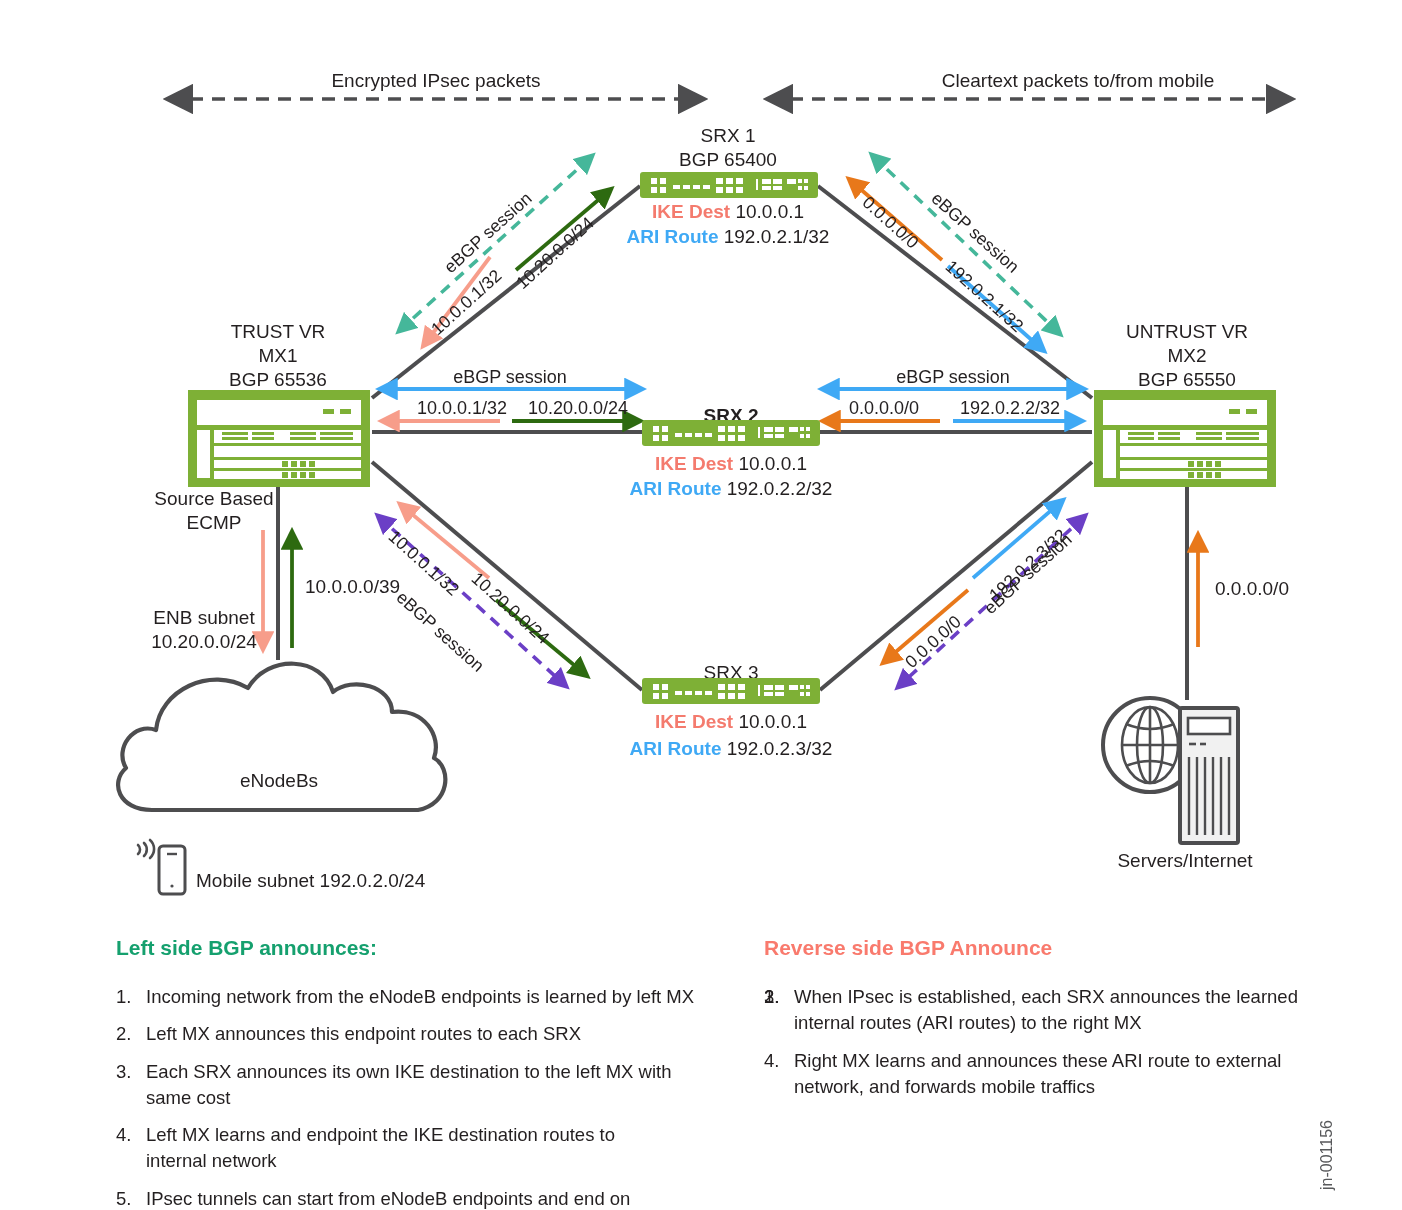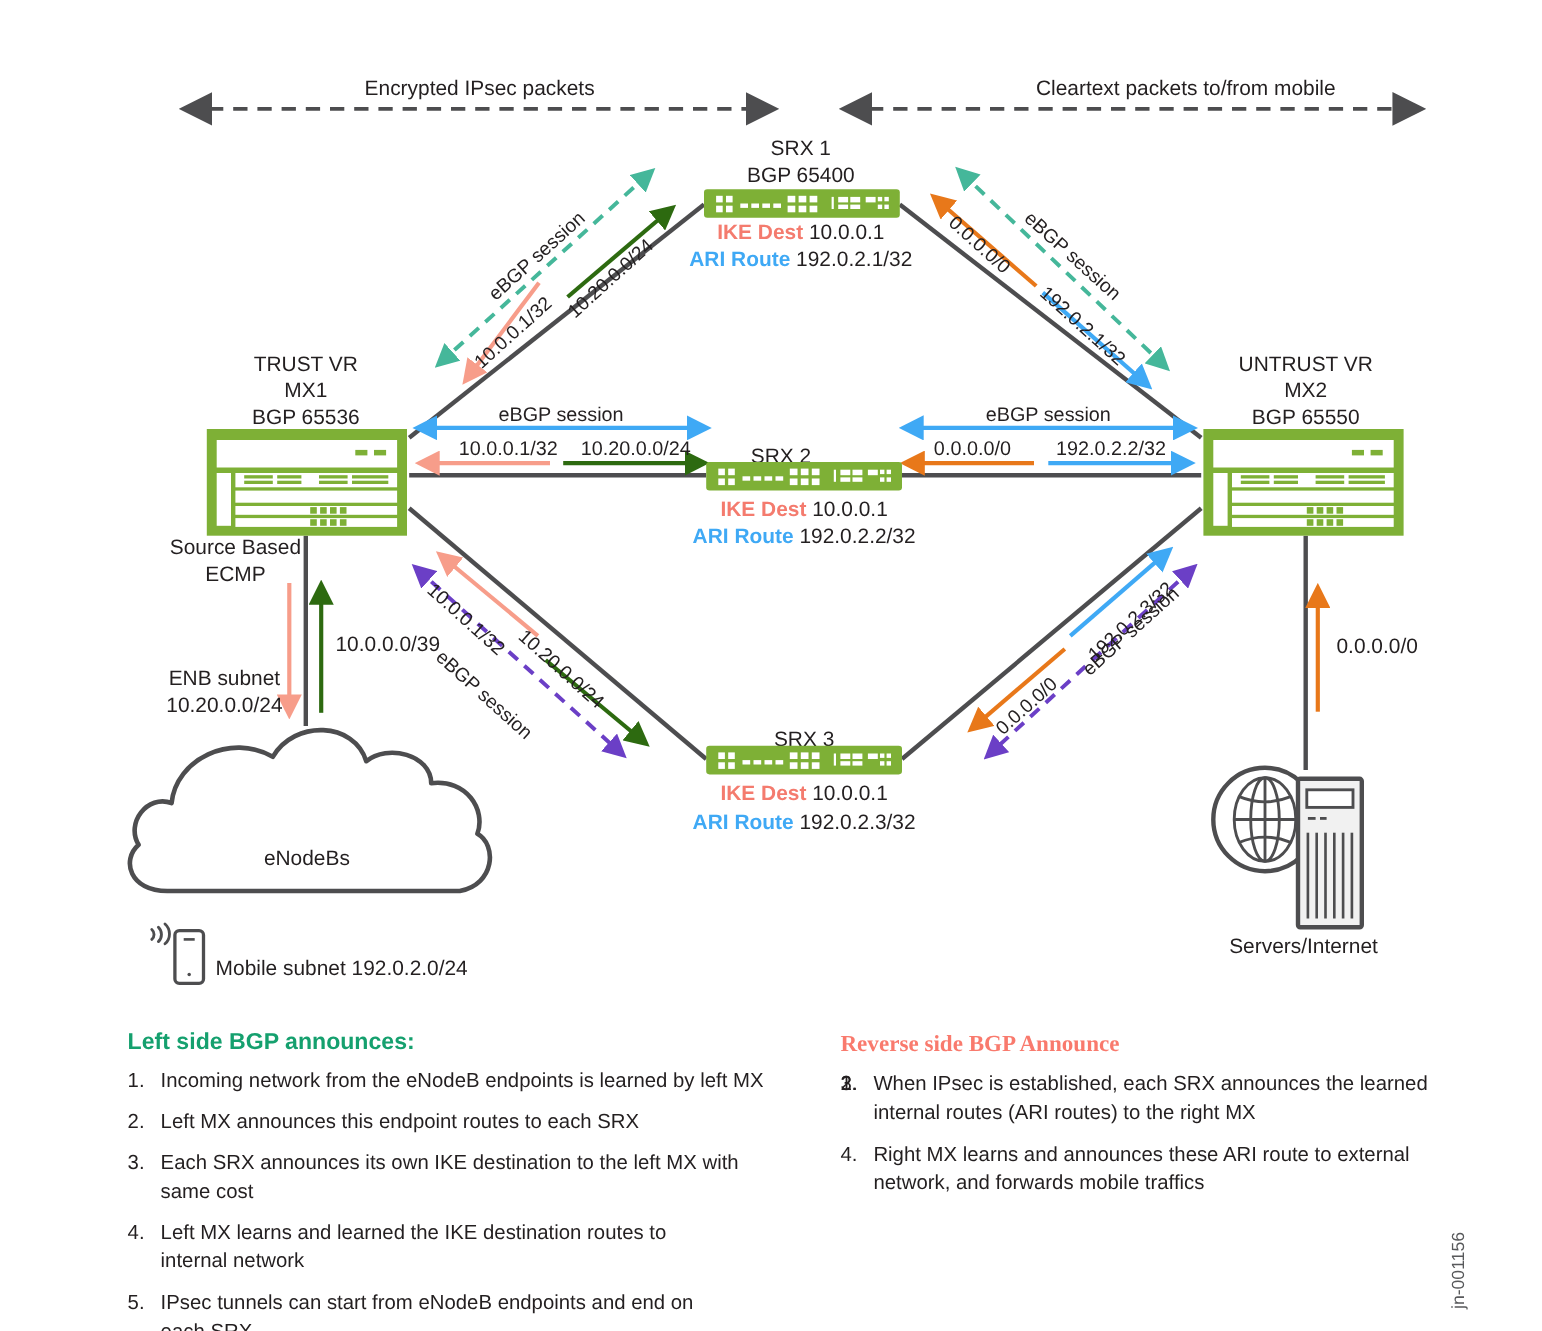--- a/index.html
+++ b/index.html
@@ -215,21 +215,21 @@
   </div>
   <div class="txt ctr" style="left:728px;top:200px;">
     <span class="lbl-ike">IKE Dest</span>
     <span>10.0.0.1</span>
   </div>
   <div class="txt ctr" style="left:728px;top:225px;">
     <span class="lbl-ari">ARI Route</span>
     <span>192.0.2.1/32</span>
   </div>
 
-  <div class="txt ctr" style="left:710px;top:404px;">SRX 2</div>
+  <div class="txt ctr" style="left:731px;top:404px;font-weight:bold;">SRX 2</div>
   <div class="srx" style="left:642px;top:420px;width:178px;height:26px;">
     <div class="sq" style="left:11px;top:6px;width:6px;height:6px;"></div>
     <div class="sq" style="left:20px;top:6px;width:6px;height:6px;"></div>
     <div class="sq" style="left:11px;top:15px;width:6px;height:6px;"></div>
     <div class="sq" style="left:20px;top:15px;width:6px;height:6px;"></div>
     <div class="sq" style="left:33px;top:13px;width:7px;height:4px;"></div>
     <div class="sq" style="left:43px;top:13px;width:7px;height:4px;"></div>
     <div class="sq" style="left:53px;top:13px;width:7px;height:4px;"></div>
     <div class="sq" style="left:63px;top:13px;width:7px;height:4px;"></div>
     <div class="sq" style="left:76px;top:6px;width:7px;height:6px;"></div>
@@ -392,47 +392,47 @@
   <div class="txt ctr" style="left:204px;top:630px;">10.20.0.0/24</div>
   <div class="txt" style="left:305px;top:575px;">10.0.0.0/39</div>
 
   <div class="txt ctr" style="left:279px;top:769px;">eNodeBs</div>
   <div class="txt" style="left:196px;top:869px;">Mobile subnet 192.0.2.0/24</div>
 
   <div class="txt" style="left:1215px;top:577px;">0.0.0.0/0</div>
   <div class="txt ctr" style="left:1185px;top:849px;text-align:right;">Servers/Internet</div>
 
   <div class="abs" style="left:116px;top:936px;width:600px;">
-    <div class="heading-left" style="margin-bottom:9px;">Left side BGP announces:</div>
+    <div class="heading-left" style="margin-bottom:24px;">Left side BGP announces:</div>
     <div class="list" style="position:relative;">
       <div class="item">
         <span class="num">1.</span>
         <span>Incoming network from the eNodeB endpoints is learned by left MX</span>
       </div>
       <div class="item">
         <span class="num">2.</span>
         <span>Left MX announces this endpoint routes to each SRX</span>
       </div>
       <div class="item" style="width:560px;">
         <span class="num">3.</span>
         <span>Each SRX announces its own IKE destination to the left MX with same cost</span>
       </div>
       <div class="item" style="width:520px;">
         <span class="num">4.</span>
-        <span>Left MX learns and learned the IKE destination routes to internal network</span>
+        <span>Left MX learns and endpoint the IKE destination routes to internal network</span>
       </div>
       <div class="item" style="width:510px;">
         <span class="num">5.</span>
         <span>IPsec tunnels can start from eNodeB endpoints and end on each SRX</span>
       </div>
     </div>
   </div>
 
   <div class="abs" style="left:764px;top:936px;width:540px;">
-    <div class="heading-right" style="margin-bottom:11px;font-family:Liberation Serif, serif;">Reverse side BGP Announce</div>
+    <div class="heading-right" style="margin-bottom:24px;">Reverse side BGP Announce</div>
     <div class="list" style="position:relative;">
       <div class="item">
         <span class="num">1.</span>
       </div>
       <div class="item">
         <span class="num">2.</span>
       </div>
       <div class="item" style="width:505px;">
         <span class="num">3.</span>
         <span>When IPsec is established, each SRX announces the learned internal routes (ARI routes) to the right MX</span>

